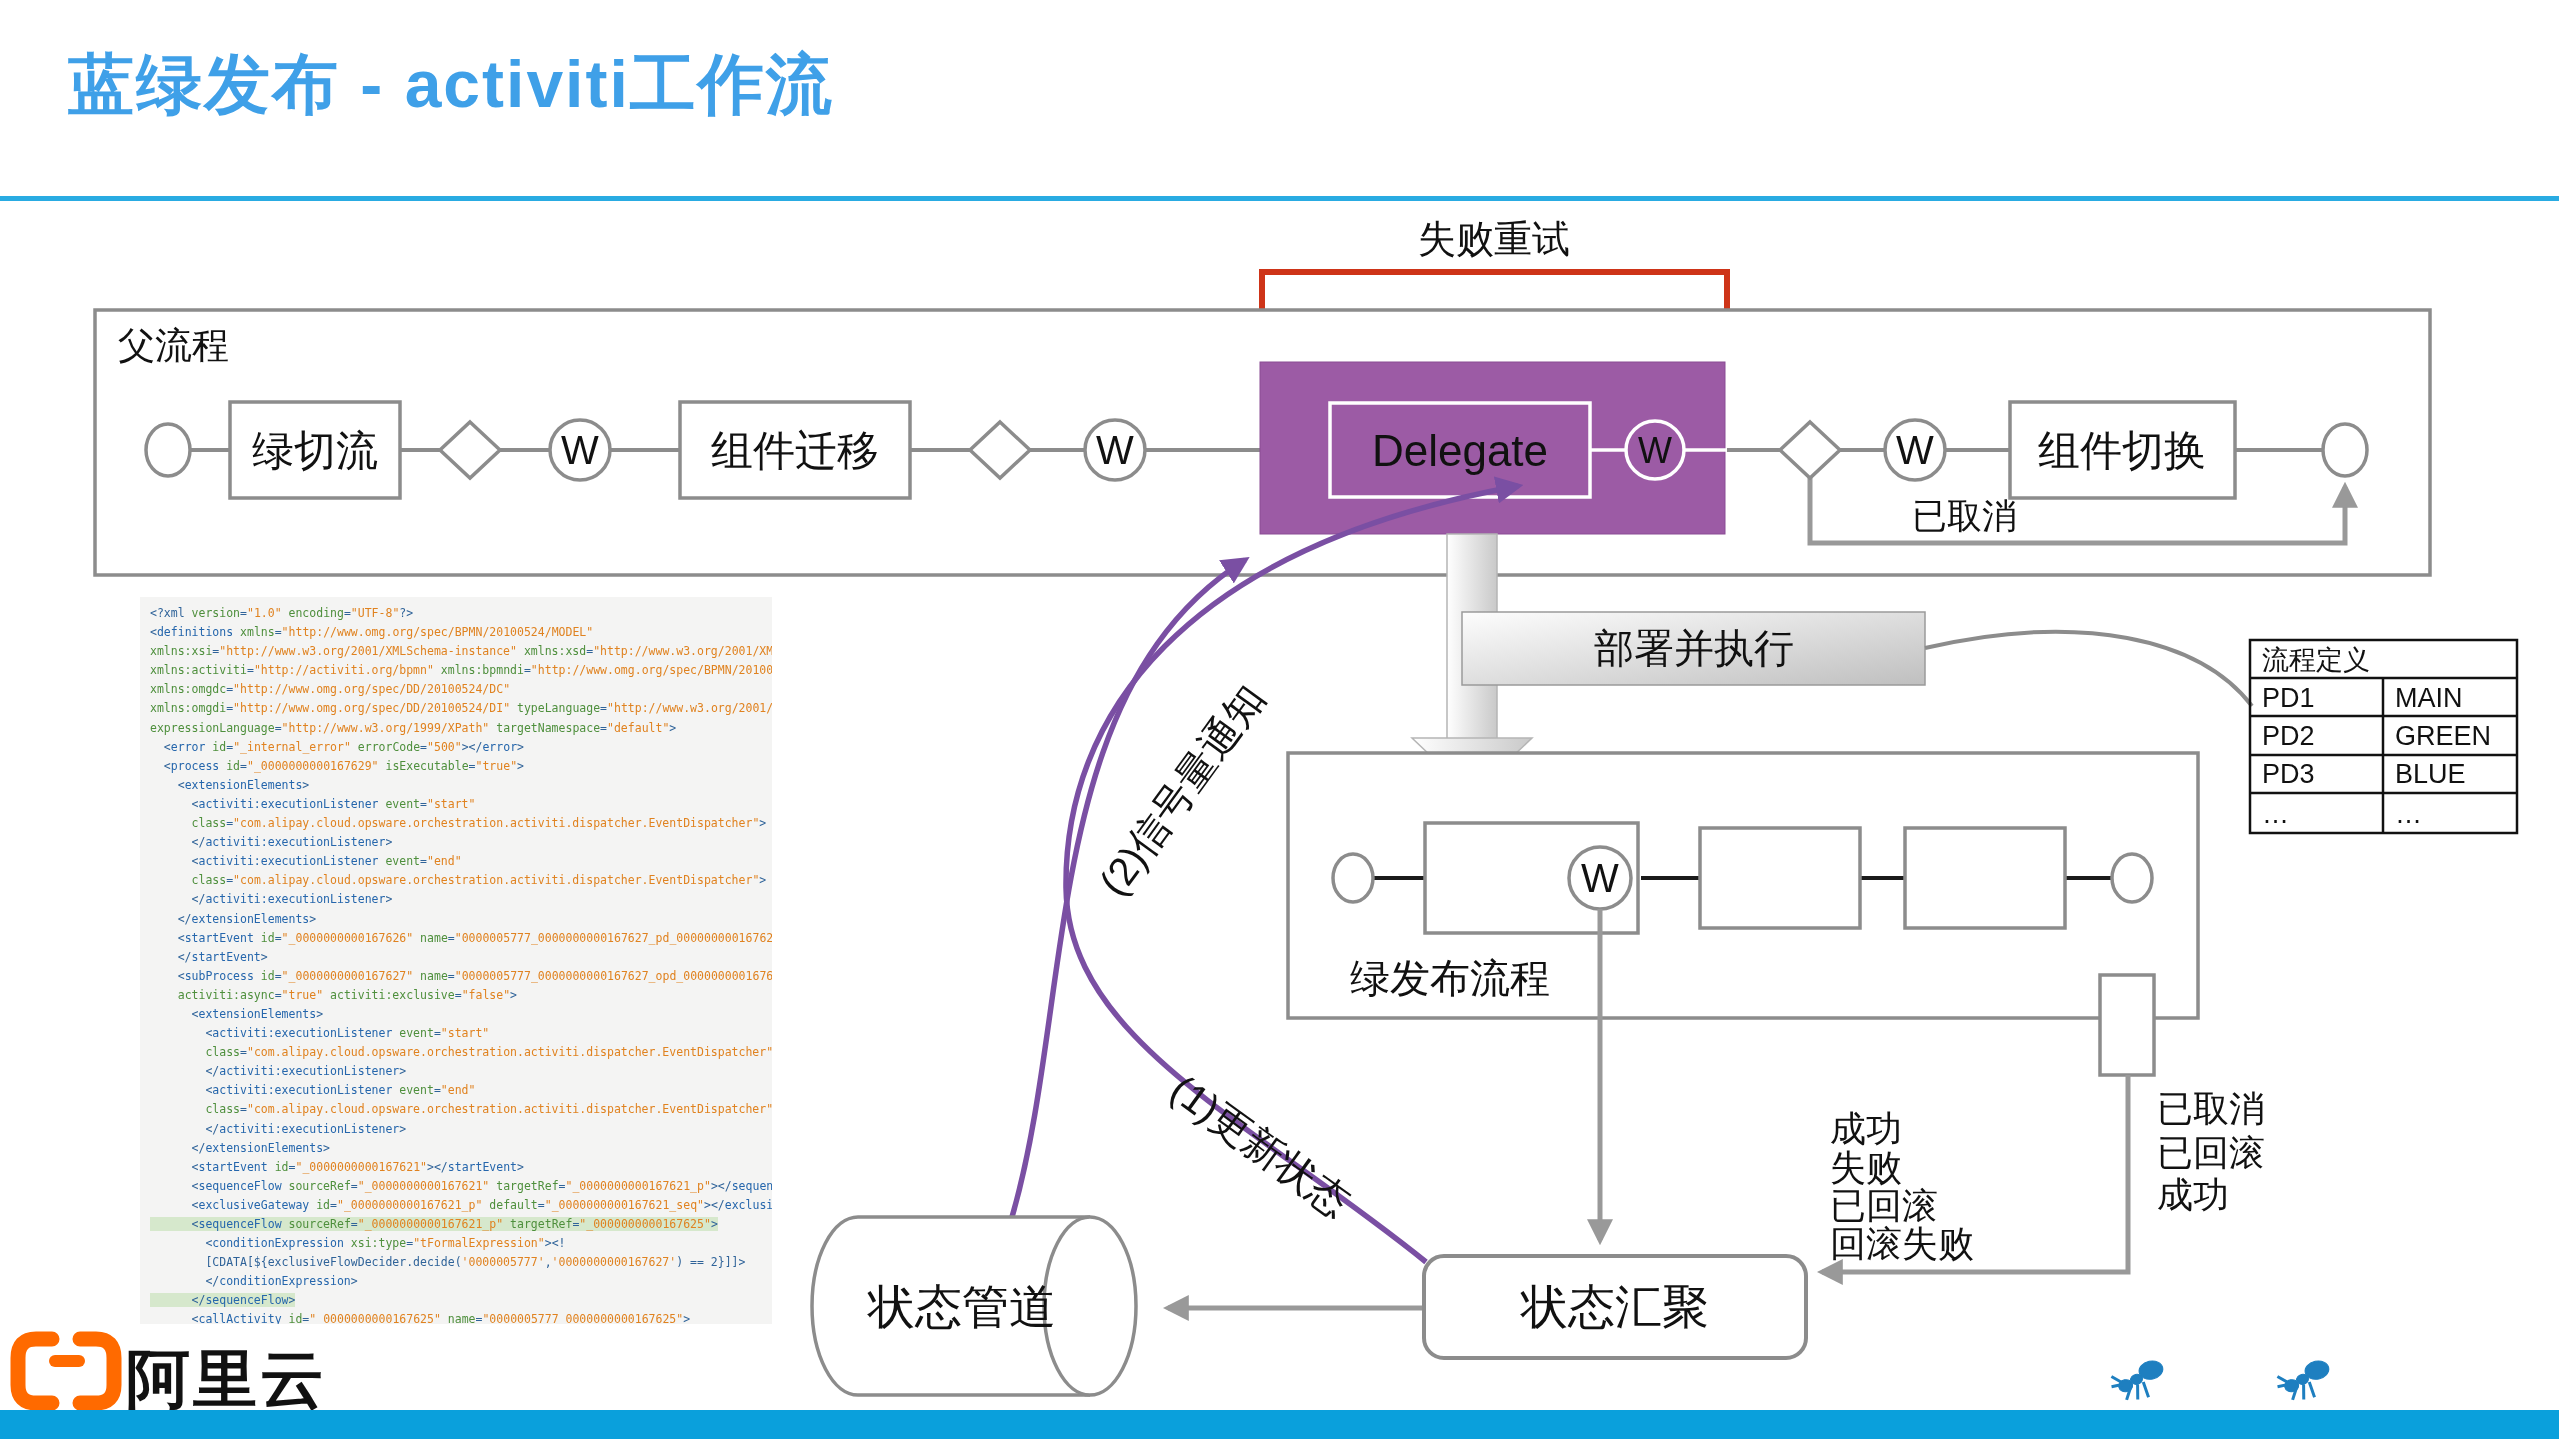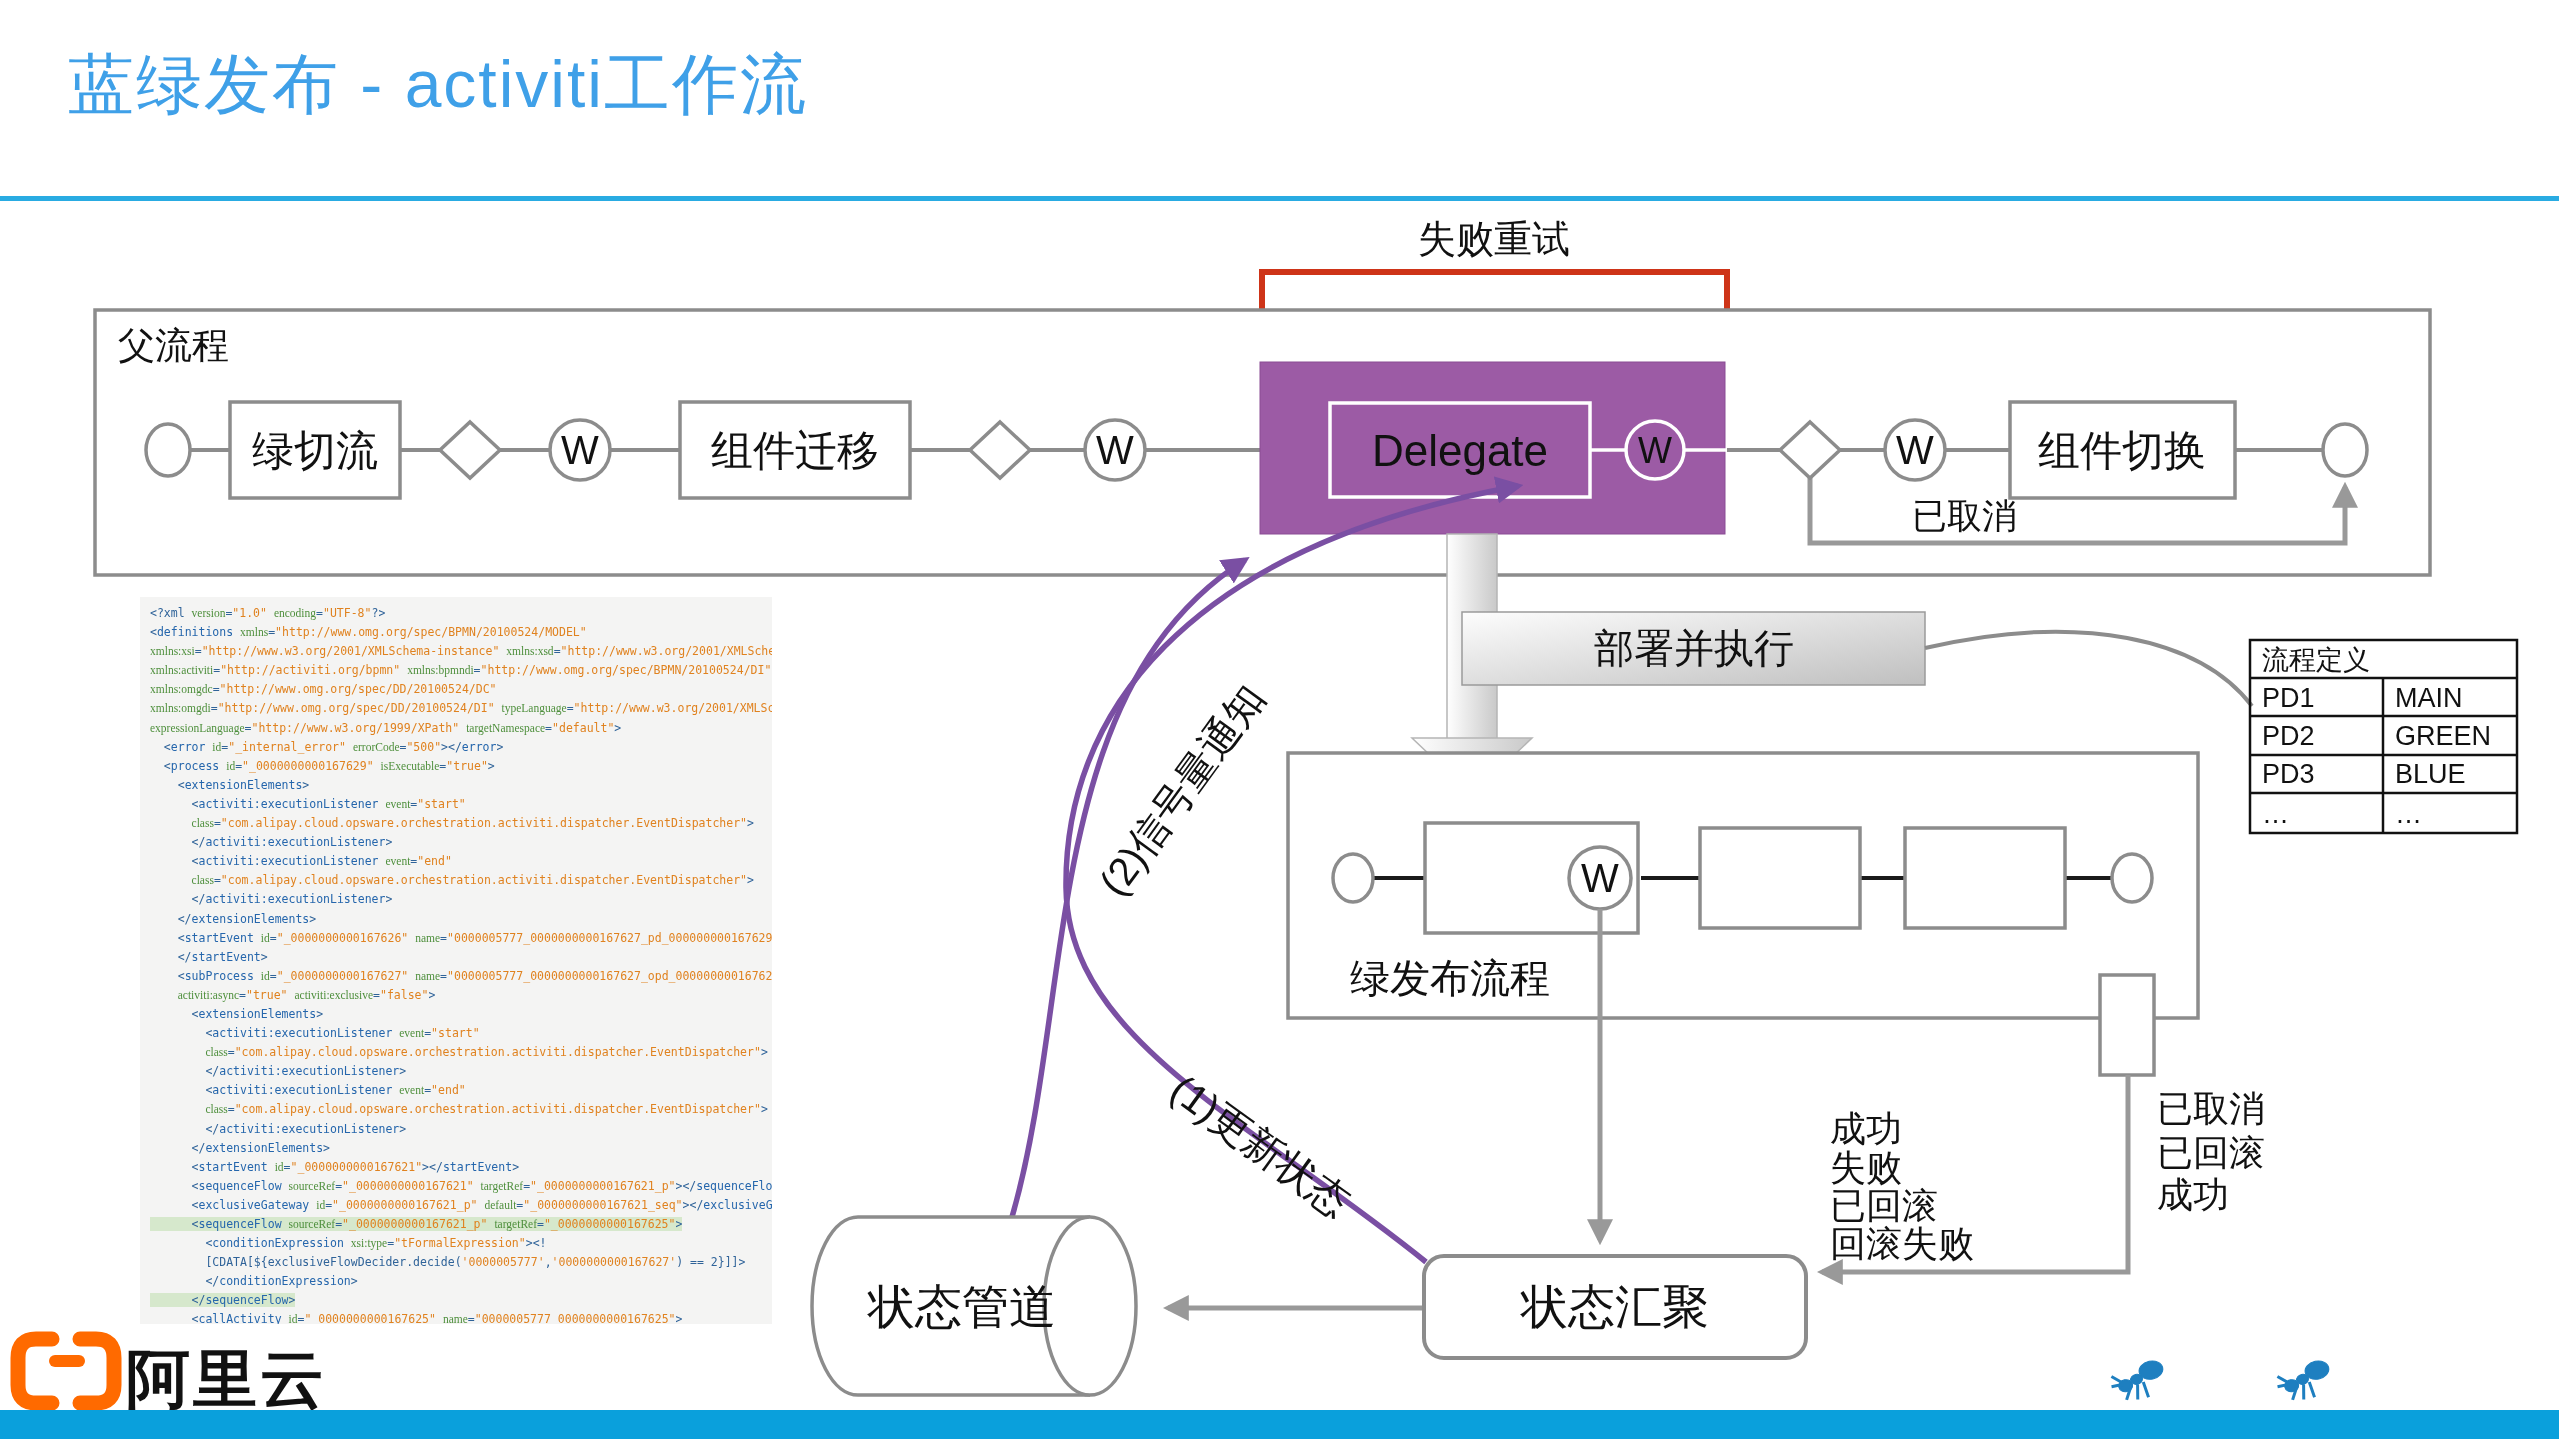--- a/index.html
+++ b/index.html
@@ -1,31 +1,31 @@
 <!DOCTYPE html>
 <html><head>
 <meta charset="utf-8">
 <style>
   html,body{margin:0;padding:0;background:#ffffff;}
   body{width:2559px;height:1439px;position:relative;overflow:hidden;
        font-family:"Liberation Sans", sans-serif;}
   
-  .title{position:absolute;left:68px;top:40px;font-size:66px;font-weight:normal;
+  .title{position:absolute;left:68px;top:40px;font-size:66px;font-weight:bold;
          color:#3FA0E8;letter-spacing:2px;}
   .rule{position:absolute;left:0;top:196px;width:2559px;height:5px;background:#29ABE2;}
   
   .bottom-bar{position:absolute;left:0;top:1410px;width:2559px;height:29px;background:#0AA0DC;}
   
   .code{position:absolute;left:140px;top:597px;width:632px;height:727px;
         background:#F4F4F3;padding:7px 0 0 10px;box-sizing:border-box;
         font-family:"DejaVu Sans Mono", monospace;font-size:11.5px;line-height:19.1px;
         color:#2F6399;white-space:pre;overflow:hidden;}
   .code-line{height:19.1px;}
   .code .tag{color:#2566AC;}
-  .code .attr{color:#4E8F3C;font-family:Liberation Serif, serif;}
+  .code .attr{color:#4E8F3C;}
   .code .val{color:#E0821F;}
   .code .hl{background:#D6E8CC;}
   
   .diagram{position:absolute;left:0;top:0;width:2559px;height:1439px;}
   svg text{font-family:"Liberation Sans", sans-serif;fill:#111;}
   .shape{fill:#ffffff;stroke:#8C8C8C;stroke-width:3.5;}
   .flow{stroke:#8C8C8C;stroke-width:4;fill:none;}
   .flowarrow{stroke:#999999;stroke-width:5;fill:none;}
   .innerline{stroke:#1a1a1a;stroke-width:4;}
   .purpleline{stroke:#7A4FA3;stroke-width:5.5;fill:none;}

